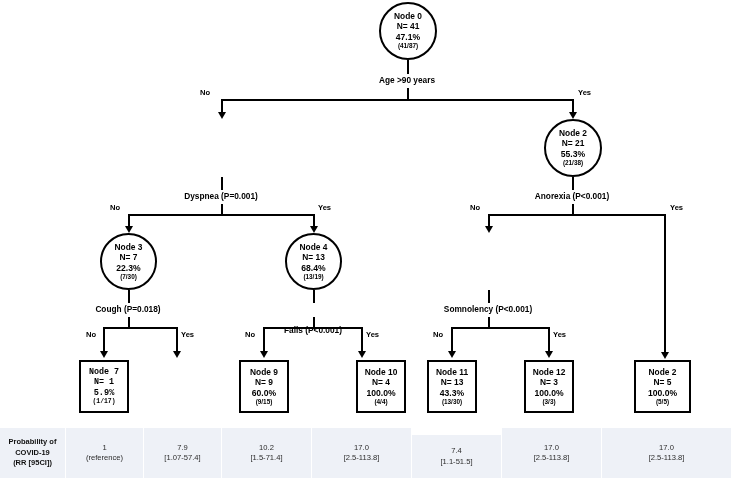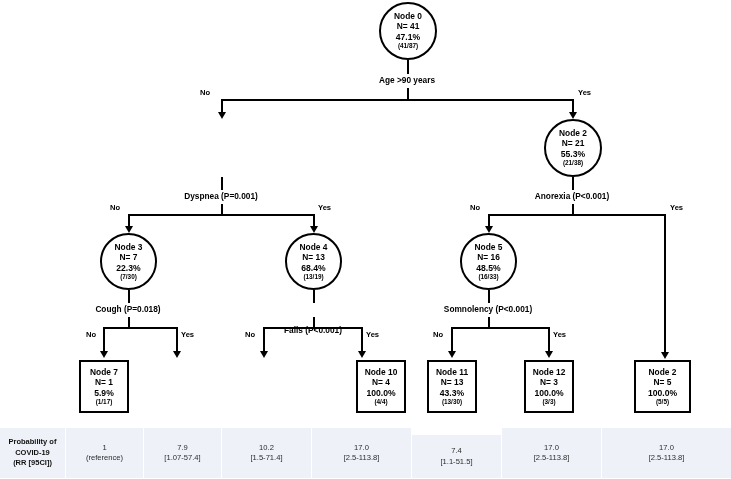--- a/index.html
+++ b/index.html
@@ -196,26 +196,20 @@
     <span class="n-frac">(7/30)</span>
   </div>
 
   <div class="node-circle" style="left:285px; top:233px; width:57px; height:57px;">
     <span class="n-title">Node 4</span>
     <span class="n-n">N= 13</span>
     <span class="n-pct">68.4%</span>
     <span class="n-frac">(13/19)</span>
   </div>
 
-  <div class="node-circle" style="left:460px; top:233px; width:57px; height:57px;">
-    <span class="n-title">Node 5</span>
-    <span class="n-n">N= 16</span>
-    <span class="n-pct">48.5%</span>
-    <span class="n-frac">(16/33)</span>
-  </div>
 
   <div class="vline" style="left:128px; top:290px; height:13px;"></div>
   <div class="split-label" style="left:76px; top:304px; width:104px;">Cough (P=0.018)</div>
   <div class="vline" style="left:128px; top:317px; height:11px;"></div>
   <div class="hline" style="left:104px; top:327px; width:74px;"></div>
 
   <div class="vline" style="left:103px; top:327px; height:25px;"></div>
   <div class="arrowhead" style="left:99.5px; top:351px;"></div>
   <div class="branch-label" style="left:86px; top:330px;">No</div>
 
@@ -242,28 +236,34 @@
   <div class="hline" style="left:452px; top:327px; width:98px;"></div>
 
   <div class="vline" style="left:451px; top:327px; height:25px;"></div>
   <div class="arrowhead" style="left:447.5px; top:351px;"></div>
   <div class="branch-label" style="left:433px; top:330px;">No</div>
 
   <div class="vline" style="left:548px; top:327px; height:25px;"></div>
   <div class="arrowhead" style="left:544.5px; top:351px;"></div>
   <div class="branch-label" style="left:553px; top:330px;">Yes</div>
 
-  <div class="node-box" style="left:79px; top:360px; width:50px; height:53px;">
+  <div class="node-box" style="left:79px; top:360px; width:50px; height:53px;font-family:Liberation Mono, monospace;">
     <span class="n-title">Node 7</span>
     <span class="n-n">N= 1</span>
     <span class="n-pct">5.9%</span>
     <span class="n-frac">(1/17)</span>
   </div>
 
 
+  <div class="node-box" style="left:239px; top:360px; width:50px; height:53px;">
+    <span class="n-title">Node 9</span>
+    <span class="n-n">N= 9</span>
+    <span class="n-pct">60.0%</span>
+    <span class="n-frac">(9/15)</span>
+  </div>
 
   <div class="node-box" style="left:337px; top:360px; width:50px; height:53px;margin-left:19px;">
     <span class="n-title">Node 10</span>
     <span class="n-n">N= 4</span>
     <span class="n-pct">100.0%</span>
     <span class="n-frac">(4/4)</span>
   </div>
 
   <div class="node-box" style="left:427px; top:360px; width:50px; height:53px;">
     <span class="n-title">Node 11</span>

